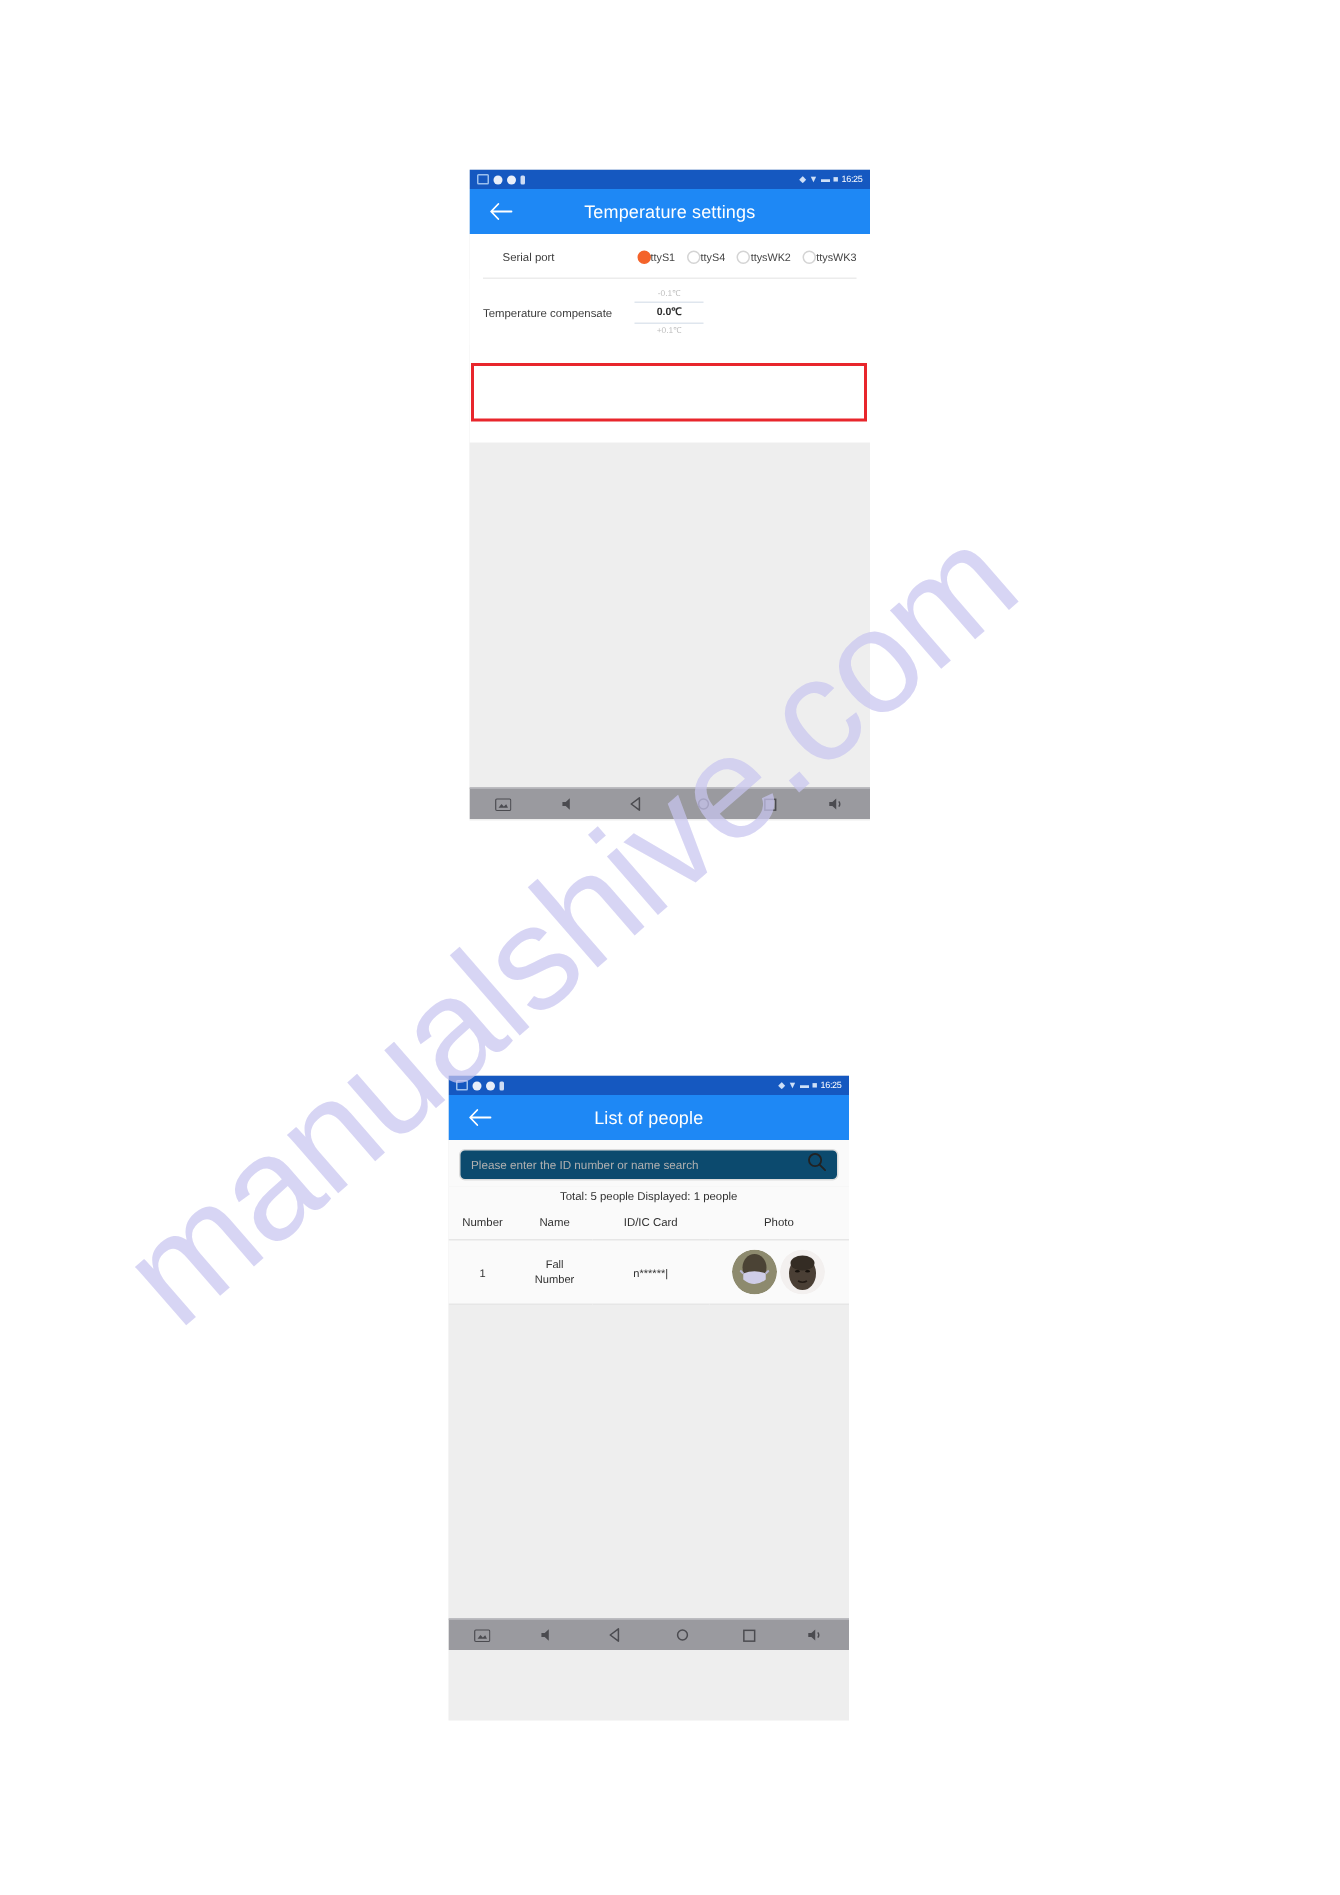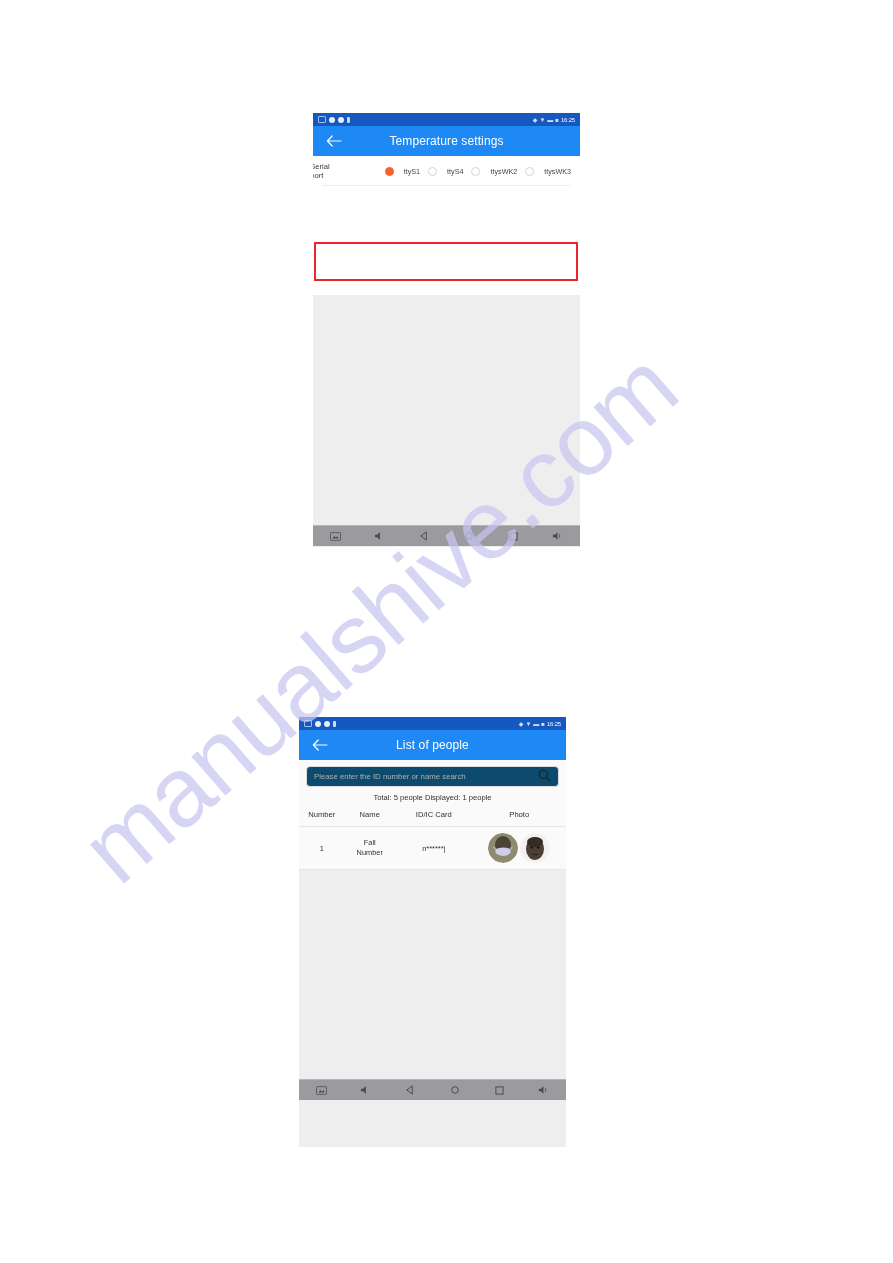--- a/index.html
+++ b/index.html
@@ -166,21 +166,21 @@
   }
   .radio-group {
     display: flex;
     align-items: center;
     margin-left: 55px;
     gap: 8px;
   }
   .radio-item {
     display: flex;
     align-items: center;
-    gap: 10px;
+    gap: 0;
   }
   .radio-dot {
     width: 9px; height: 9px;
     border-radius: 50%;
     border: 1px solid #d4d4d4;
     background: #ffffff;
     box-sizing: border-box;
     flex: none;
   }
   .radio-dot.on {
@@ -408,20 +408,30 @@
           <span class="radio-label">ttysWK2</span>
         </span>
         <span class="radio-item">
           <span class="radio-dot"></span>
           <span class="radio-label">ttysWK3</span>
         </span>
       </span>
       <span class="row-sep"></span>
     </div>
 
+    <div class="temp-block">
+      <span class="temp-label">Temperature compensate</span>
+      <span class="picker">
+        <span class="picker-item">-0.1℃</span>
+        <span class="picker-line"></span>
+        <span class="picker-item sel">0.0℃</span>
+        <span class="picker-line"></span>
+        <span class="picker-item">+0.1℃</span>
+      </span>
+    </div>
 
   </div>
 
   <div class="filler"></div>
 
   <div class="navbar">
     <span class="nav-btn">
       <svg width="11" height="9" viewBox="0 0 14 11" aria-hidden="true">
           <rect x="0.6" y="0.6" width="12.8" height="9.8" rx="1" fill="none" stroke="#4b4b50" stroke-width="1"></rect>
           <path d="M3 8 L5.5 4.8 L7.5 7 L9.5 5 L11 8 Z" fill="#4b4b50"></path>

